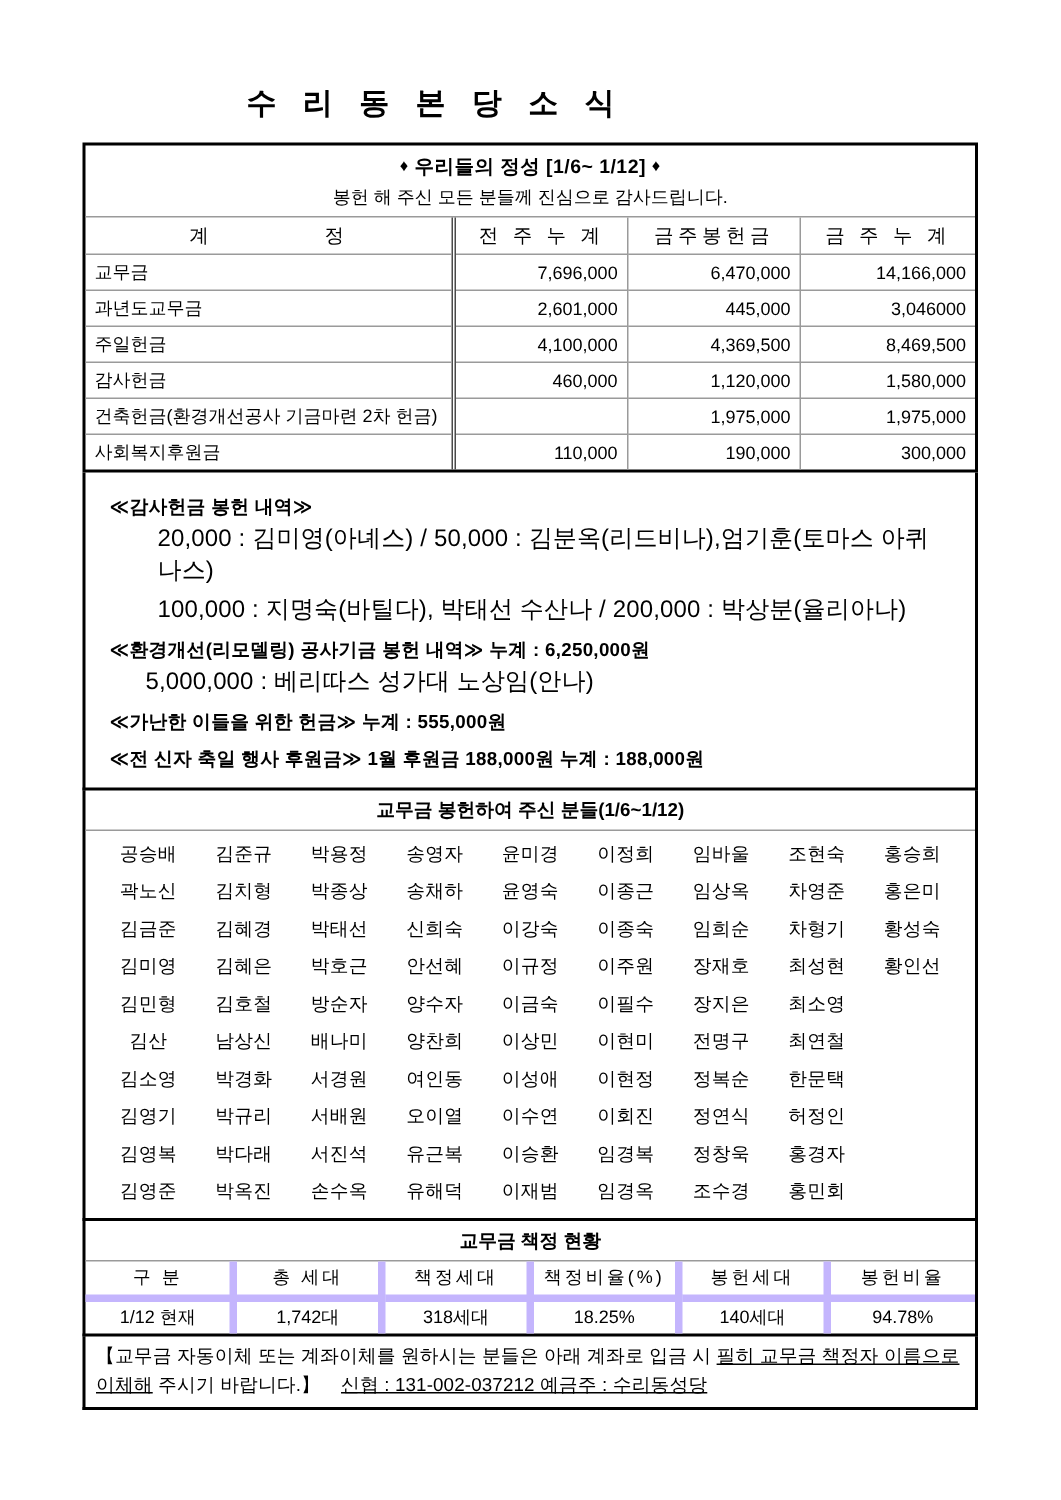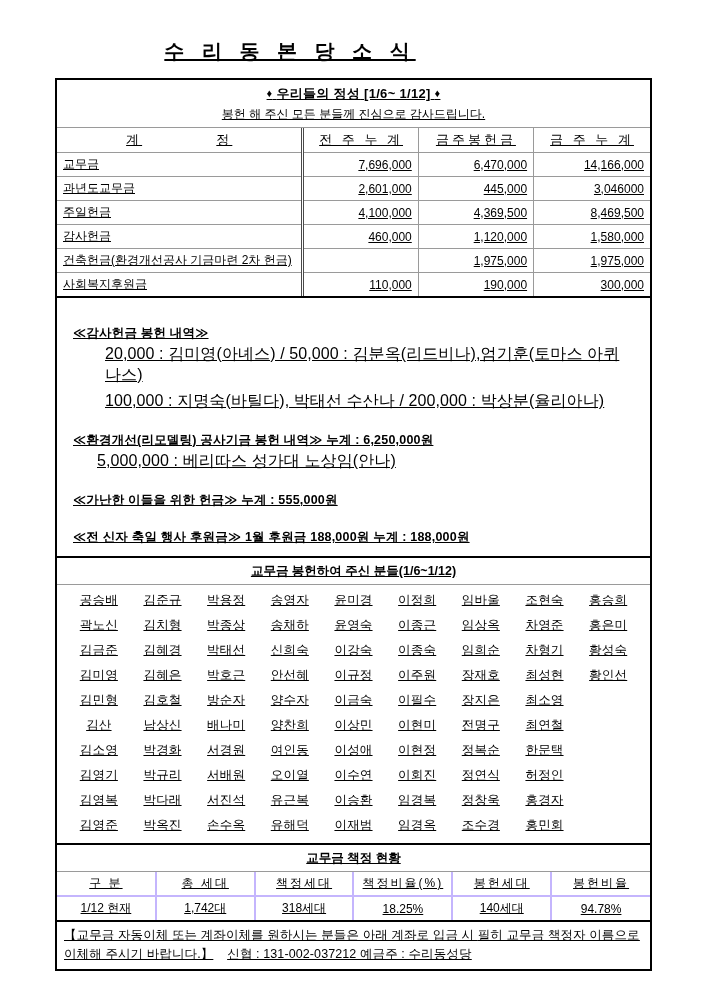--- a/index.html
+++ b/index.html
@@ -12,22 +12,21 @@
     height: 1000px;
     font-family: "Liberation Sans", "DejaVu Sans", sans-serif;
     color: #000000;
     -webkit-font-smoothing: antialiased;
   }
   .page {
     position: relative;
     width: 580px;
     height: 1000px;
     box-sizing: border-box;
-    padding: 0 55px;
-    text-decoration: underline;
+    padding: 17px 55px;
   }
 
   
   .doc-title {
     text-align: center;
     font-size: 20px;
     font-weight: bold;
     letter-spacing: 6px;
     padding-top: 38px;
     padding-bottom: 13px;
@@ -94,21 +93,21 @@
   }
 
   
   .notes {
     padding: 7px 16px 8px;
     font-size: 12px;
   }
   .note-h {
     font-weight: bold;
     font-size: 12.5px;
-    margin: 20px 0 2px;
+    margin: 8px 0 2px;
     letter-spacing: .2px;
   }
   .note-l {
     margin: 0 0 5px 0;
     padding-left: 32px;
     font-size: 16px;
     letter-spacing: .1px;
   }
   .note-l.nopad { padding-left: 6px; }
   .note-l.tight { padding-left: 24px; }
@@ -144,21 +143,21 @@
     padding: 5px 0 4px;
     border-bottom: 1px solid #9a9a9a;
   }
   table.assess {
     width: 100%;
     border-collapse: collapse;
     font-size: 12px;
     table-layout: fixed;
   }
   table.assess th, table.assess td {
-    border: 2px solid #c4b5fd;
+    border: 5px solid #c4b5fd;
     text-align: center;
     height: 24px;
     font-weight: normal;
     padding: 2px 0;
     box-sizing: border-box;
   }
   table.assess th:first-child, table.assess td:first-child { border-left: none; }
   table.assess th:last-child,  table.assess td:last-child  { border-right: none; }
   table.assess tr:first-child th { border-top: none; }
   table.assess tr:last-child td  { border-bottom: none; }

